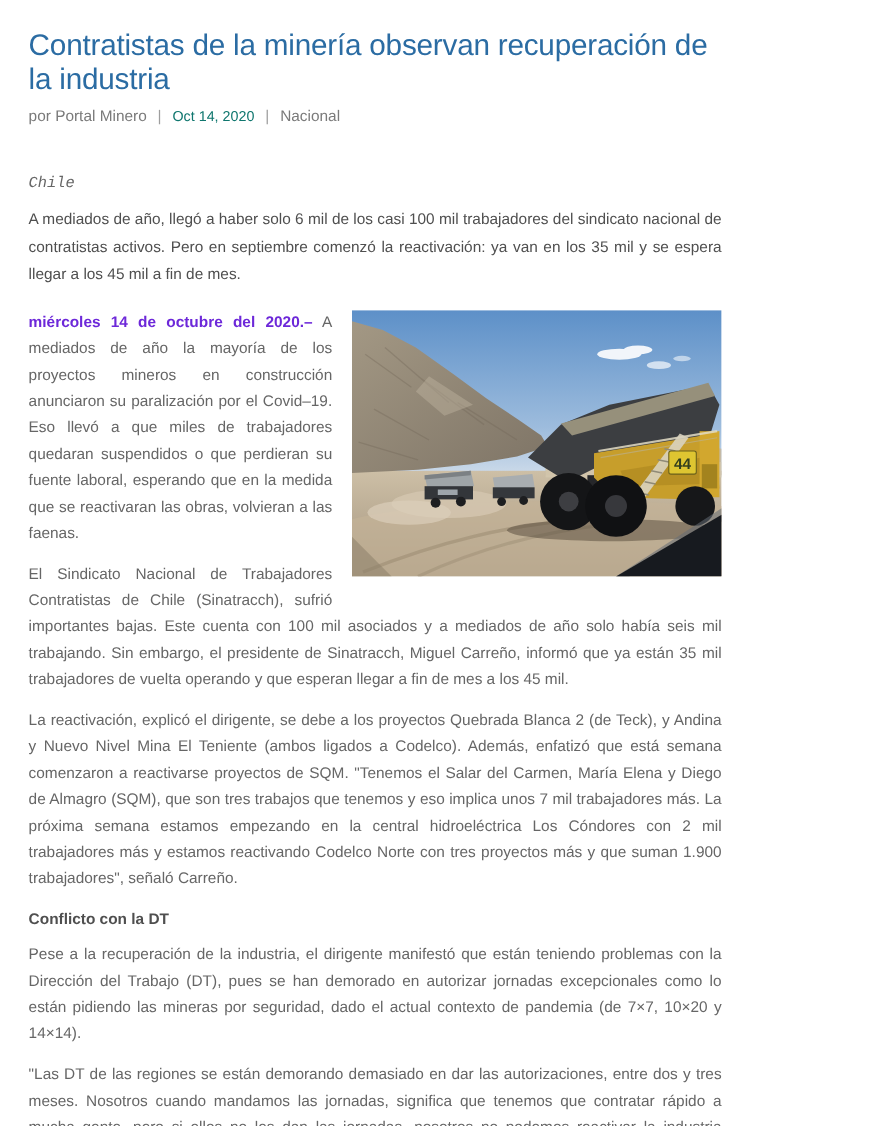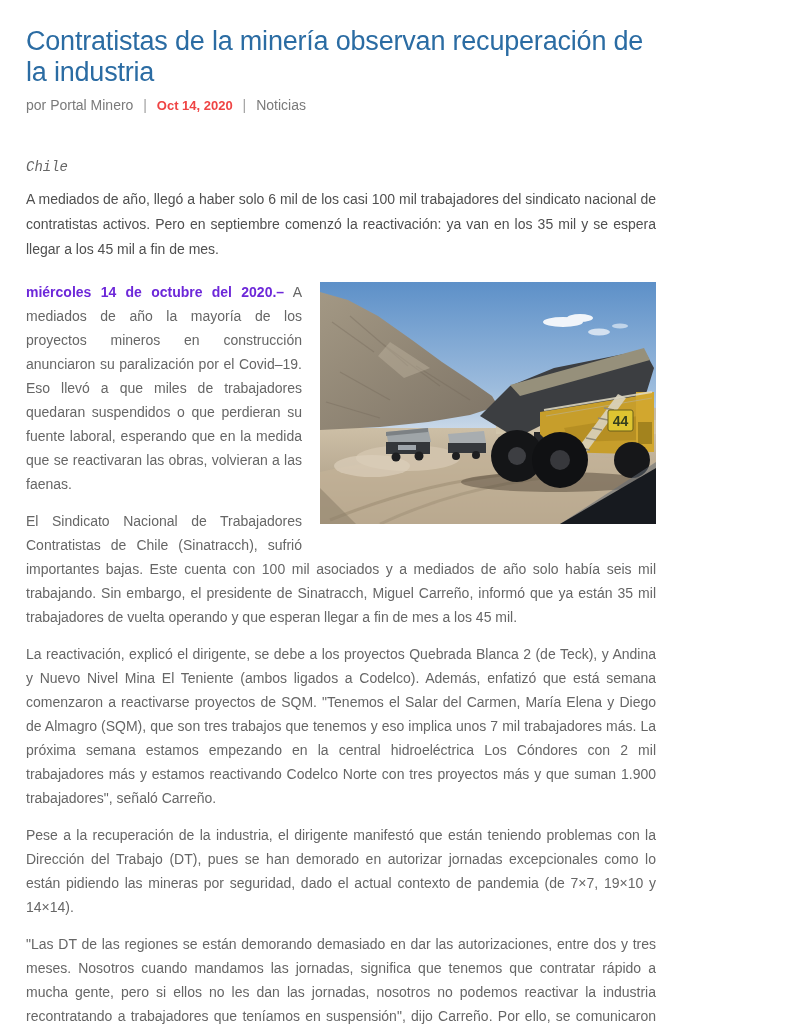--- a/index.html
+++ b/index.html
@@ -12,21 +12,21 @@
   .page { width: 672px; padding: 26px 16px 20px 26px; }
 
   h1.title {
     margin: 0 0 9px 0;
     font-size: 27px; line-height: 1.14; font-weight: 400;
     color: #2b6ca3; letter-spacing: -0.2px;
   }
   .byline { font-size: 14px; color: #7a7a7a; margin: 0 0 46px 0; }
   .byline .author, .byline .category { color: #7a7a7a; text-decoration: none; cursor: pointer; }
   .byline .sep { color: #9e9e9e; margin: 0 6px; }
-  .byline .date { color: #ef4444; font-size: 13px; font-weight: bold; }
+  .byline .date { color: #0f766e; font-size: 13px; }
 
   .location { font-style: italic; font-size: 14px; color: #666; margin: 0 0 12px 0; font-family: Liberation Mono, monospace; }
 
   p { margin: 0 0 13px 0; font-size: 14px; line-height: 24px; color: #666; text-align: justify; }
   p.lead { font-weight: 400; color: #4f4f4f; margin-bottom: 18px; line-height: 25px; }
   p strong.dateline { color: #6d28d9; }
 
   .body-top { overflow: visible; }
   .body-top::after { content:""; display: table; clear: both; }
   figure.photo {
@@ -46,21 +46,21 @@
 <div class="page">
 
   <h1 class="title">Contratistas de la minería observan recuperación de la industria</h1>
 
   <div class="byline">
     <span>por</span>
     <a class="author">Portal Minero</a>
     <span class="sep">|</span>
     <span class="date">Oct 14, 2020</span>
     <span class="sep">|</span>
-    <a class="category">Noticias</a>
+    <a class="category">Nacional</a>
   </div>
 
   <div class="location">Chile</div>
 
   <p class="lead">A mediados de año, llegó a haber solo 6 mil de los casi 100 mil trabajadores del sindicato nacional de contratistas activos. Pero en septiembre comenzó la reactivación: ya van en los 35 mil y se espera llegar a los 45 mil a fin de mes.</p>
 
   <div class="body-top">
 
     <figure class="photo">
       <svg viewBox="0 0 336 242" preserveAspectRatio="none">
@@ -147,22 +147,23 @@
       </svg>
     </figure>
 
     <p><strong class="dateline">miércoles 14 de octubre del 2020.–</strong><span> A mediados de año la mayoría de los proyectos mineros en construcción anunciaron su paralización por el Covid–19. Eso llevó a que miles de trabajadores quedaran suspendidos o que perdieran su fuente laboral, esperando que en la medida que se reactivaran las obras, volvieran a las faenas.</span></p>
 
     <p>El Sindicato Nacional de Trabajadores Contratistas de Chile (Sinatracch), sufrió importantes bajas. Este cuenta con 100 mil asociados y a mediados de año solo había seis mil trabajando. Sin embargo, el presidente de Sinatracch, Miguel Carreño, informó que ya están 35 mil trabajadores de vuelta operando y que esperan llegar a fin de mes a los 45 mil.</p>
   </div>
 
   <p>La reactivación, explicó el dirigente, se debe a los proyectos Quebrada Blanca 2 (de Teck), y Andina y Nuevo Nivel Mina El Teniente (ambos ligados a Codelco). Además, enfatizó que está semana comenzaron a reactivarse proyectos de SQM. "Tenemos el Salar del Carmen, María Elena y Diego de Almagro (SQM), que son tres trabajos que tenemos y eso implica unos 7 mil trabajadores más. La próxima semana estamos empezando en la central hidroeléctrica Los Cóndores con 2 mil trabajadores más y estamos reactivando Codelco Norte con tres proyectos más y que suman 1.900 trabajadores", señaló Carreño.</p>
 
+  <h2 class="subhead">Conflicto con la DT</h2>
 
-  <p>Pese a la recuperación de la industria, el dirigente manifestó que están teniendo problemas con la Dirección del Trabajo (DT), pues se han demorado en autorizar jornadas excepcionales como lo están pidiendo las mineras por seguridad, dado el actual contexto de pandemia (de 7×7, 19×10 y 14×14).</p>
+  <p>Pese a la recuperación de la industria, el dirigente manifestó que están teniendo problemas con la Dirección del Trabajo (DT), pues se han demorado en autorizar jornadas excepcionales como lo están pidiendo las mineras por seguridad, dado el actual contexto de pandemia (de 7×7, 10×20 y 14×14).</p>
 
   <p>"Las DT de las regiones se están demorando demasiado en dar las autorizaciones, entre dos y tres meses. Nosotros cuando mandamos las jornadas, significa que tenemos que contratar rápido a mucha gente, pero si ellos no les dan las jornadas, nosotros no podemos reactivar la industria recontratando a trabajadores que teníamos en suspensión", dijo Carreño. Por ello, se comunicaron con el subsecretario del Trabajo, Fernando Arab, para que facilitara los procesos, medida que ha sido efectiva.</p>
 
   <hr class="divider">
 
   <div class="source">Pulso / La Tercera</div>
 
 </div>
 
 </body></html>

